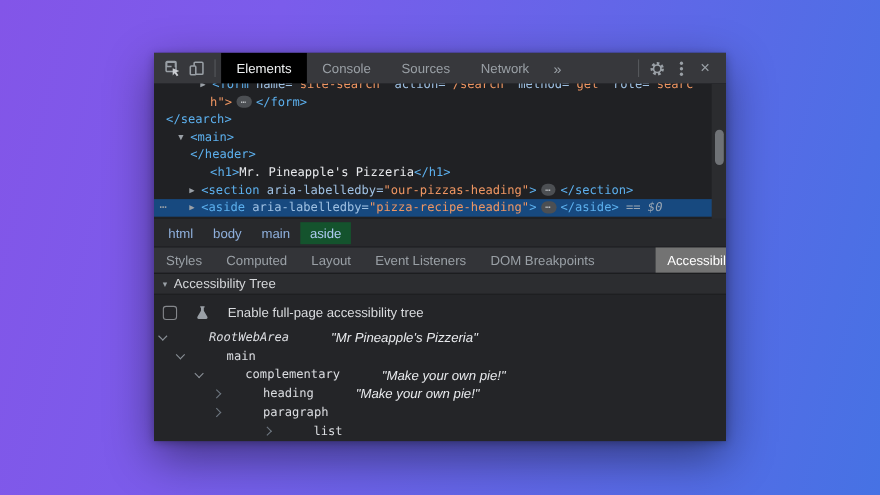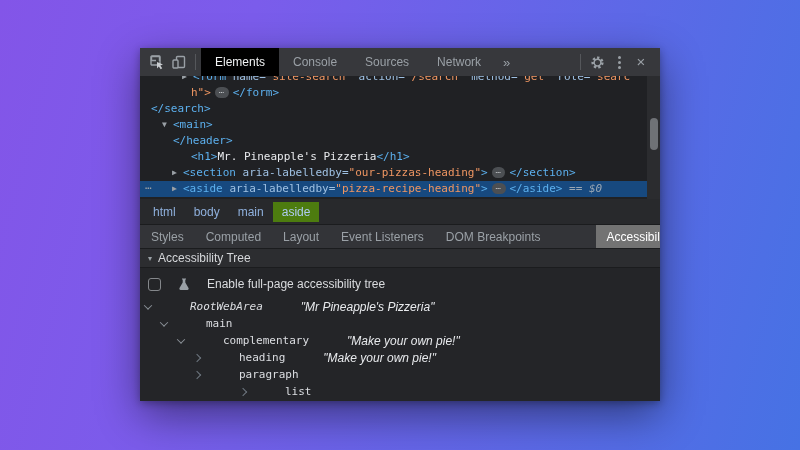--- a/index.html
+++ b/index.html
@@ -41,21 +41,21 @@
               padding:0 4px; margin:0 4px; font-size:8px; line-height:11px; vertical-align:1px;
               letter-spacing:1px; }
   .row-dots{ position:absolute; left:5px; top:-3px; color:#9aa0a6; letter-spacing:0; }
   .scrolltrack{ position:absolute; right:0; top:0; width:13px; height:100%; background:#2b2c2f; }
   .scrollthumb{ position:absolute; right:2px; top:42px; width:8px; height:32px;
                 background:#6f7276; border-radius:4px; }
   
   .crumbs{ height:25px; background:#28292c; display:flex; align-items:center;
            font-size:12px; padding:0 4px; flex:none; }
   .crumb{ color:#8fb0dd; padding:3px 9px; }
-  .crumb.active{ background:#4d7c0f; color:#aecbf2; }
+  .crumb.active{ background:#14532d; color:#aecbf2; }
   
   .tabs2{ height:24px; background:#333438; display:flex; align-items:center;
           font-size:12px; color:#9aa0a6; flex:none; border-top:1px solid #1b1c1e; }
   .tab2{ height:24px; line-height:24px; padding:0 11px; white-space:nowrap; }
   .tab2.active{ background:#737373; color:#fff;margin-left:44px; }
   .overflow2{ color:#9aa0a6; font-size:13px; padding:0 6px; }
   
   .a11y-header{ height:20px; background:#2c2d30; display:flex; align-items:center; gap:6px;
                 font-size:12px; color:#d5d7da; padding:0 8px; flex:none;
                 border-top:1px solid #1b1c1e; border-bottom:1px solid #1b1c1e; }

